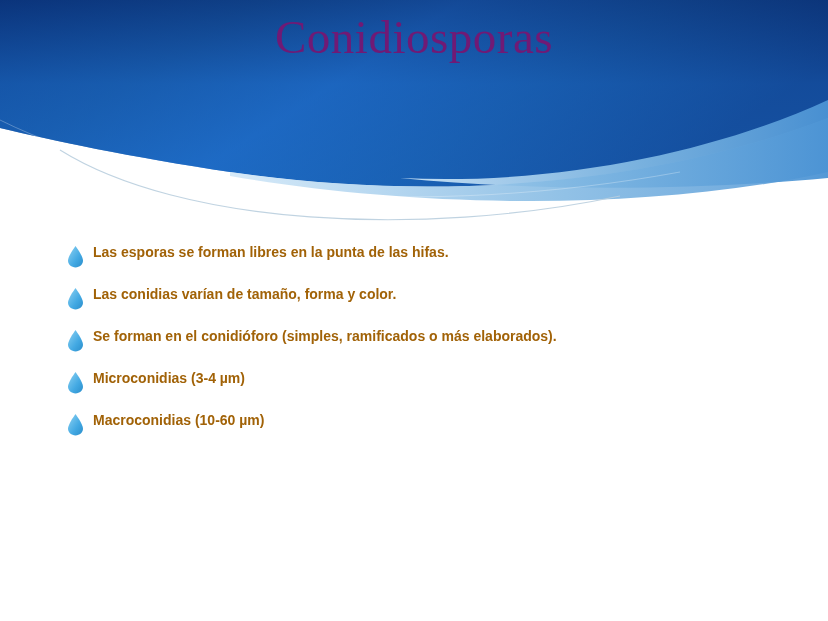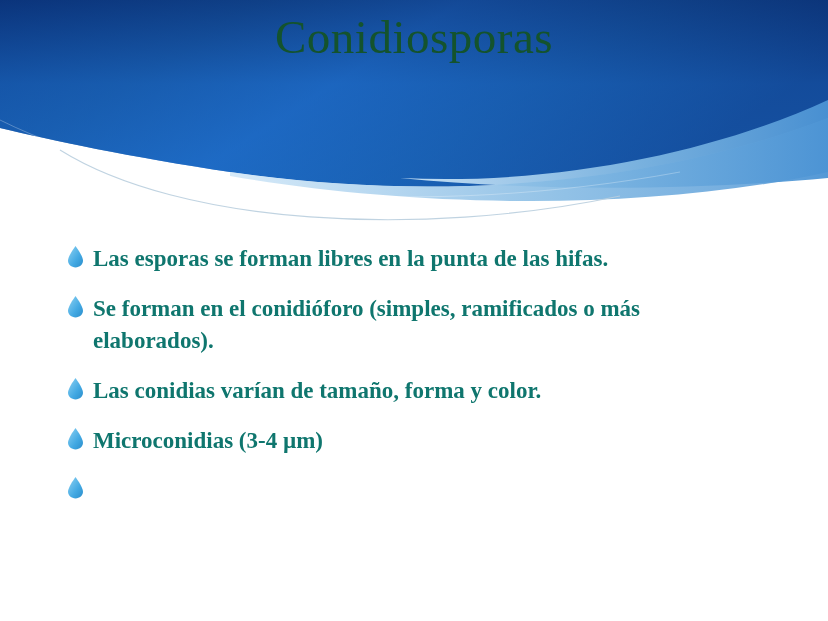--- a/index.html
+++ b/index.html
@@ -30,21 +30,21 @@
   }
   .title {
     position: absolute;
     top: 12px;
     left: 0;
     width: 828px;
     text-align: center;
     font-family: "Liberation Serif", serif;
     font-size: 47px;
     font-weight: normal;
-    color: #14532d;
+    color: #701a75;
     letter-spacing: 0.5px;
     line-height: 1.1;
   }
   .body-list {
     position: absolute;
     top: 243px;
     left: 57px;
     width: 700px;
   }
   .bullet-row {
@@ -57,24 +57,24 @@
     width: 36px;
     padding-top: 2px;
     display: flex;
     justify-content: center;
   }
   .drop {
     display: block;
   }
   .bullet-text {
     flex: 1 1 auto;
-    font-family: Liberation Serif, serif;
-    font-size: 23px;
+    font-family: Liberation Sans, sans-serif;
+    font-size: 14px;
     font-weight: bold;
-    color: #0f766e;
+    color: #a16207;
     line-height: 1.42;
     max-width: 600px;
   }
 </style>
 </head>
 <body>
 
 <div class="slide">
 
   <svg class="header-art" viewBox="0 0 828 240" preserveAspectRatio="none">
@@ -127,43 +127,44 @@
       </span>
       <span class="bullet-text">Las esporas se forman libres en la punta de las hifas.</span>
     </div>
 
     <div class="bullet-row">
       <span class="bullet-icon">
         <svg class="drop" width="17" height="23" viewBox="0 0 17 23">
           <path d="M8.5,1 C8.5,1 16,11 16,15.6 C16,19.7 12.6,22.4 8.5,22.4 C4.4,22.4 1,19.7 1,15.6 C1,11 8.5,1 8.5,1 Z" fill="url(#d1)"></path>
         </svg>
       </span>
-      <span class="bullet-text">Se forman en el conidióforo (simples, ramificados o más elaborados).</span>
+      <span class="bullet-text">Las conidias varían de tamaño, forma y color.</span>
     </div>
 
     <div class="bullet-row">
       <span class="bullet-icon">
         <svg class="drop" width="17" height="23" viewBox="0 0 17 23">
           <path d="M8.5,1 C8.5,1 16,11 16,15.6 C16,19.7 12.6,22.4 8.5,22.4 C4.4,22.4 1,19.7 1,15.6 C1,11 8.5,1 8.5,1 Z" fill="url(#d1)"></path>
         </svg>
       </span>
-      <span class="bullet-text">Las conidias varían de tamaño, forma y color.</span>
+      <span class="bullet-text">Se forman en el conidióforo (simples, ramificados o más elaborados).</span>
     </div>
 
     <div class="bullet-row">
       <span class="bullet-icon">
         <svg class="drop" width="17" height="23" viewBox="0 0 17 23">
           <path d="M8.5,1 C8.5,1 16,11 16,15.6 C16,19.7 12.6,22.4 8.5,22.4 C4.4,22.4 1,19.7 1,15.6 C1,11 8.5,1 8.5,1 Z" fill="url(#d1)"></path>
         </svg>
       </span>
       <span class="bullet-text">Microconidias (3-4 µm)</span>
     </div>
 
     <div class="bullet-row">
       <span class="bullet-icon">
         <svg class="drop" width="17" height="23" viewBox="0 0 17 23">
           <path d="M8.5,1 C8.5,1 16,11 16,15.6 C16,19.7 12.6,22.4 8.5,22.4 C4.4,22.4 1,19.7 1,15.6 C1,11 8.5,1 8.5,1 Z" fill="url(#d1)"></path>
         </svg>
       </span>
+      <span class="bullet-text">Macroconidias (10-60 µm)</span>
     </div>
 
   </div>
 </div>
 
 </body></html>

